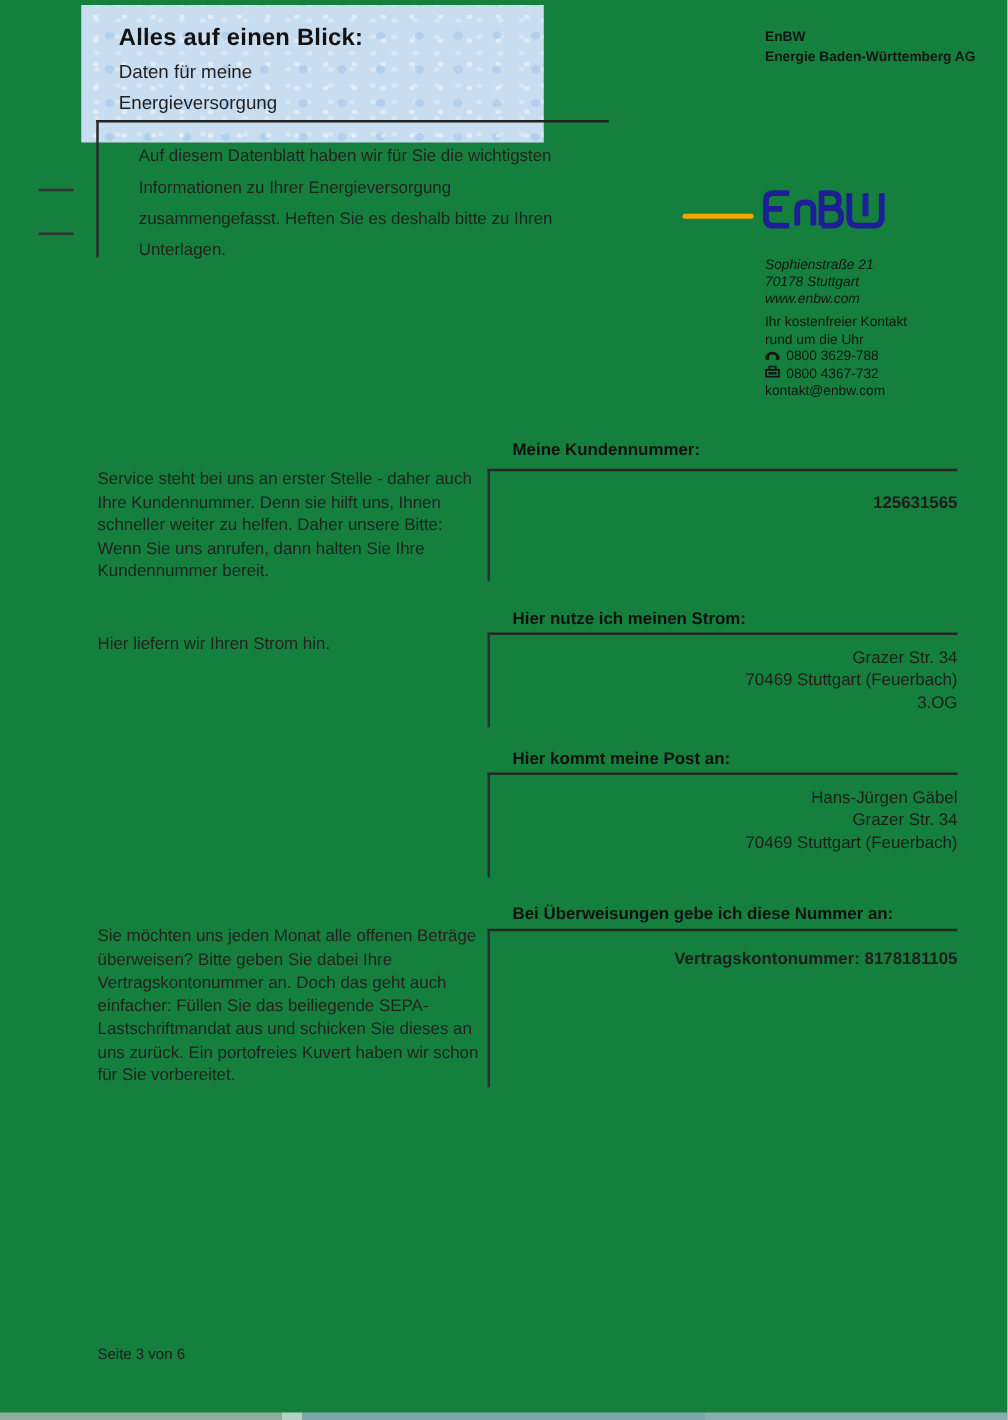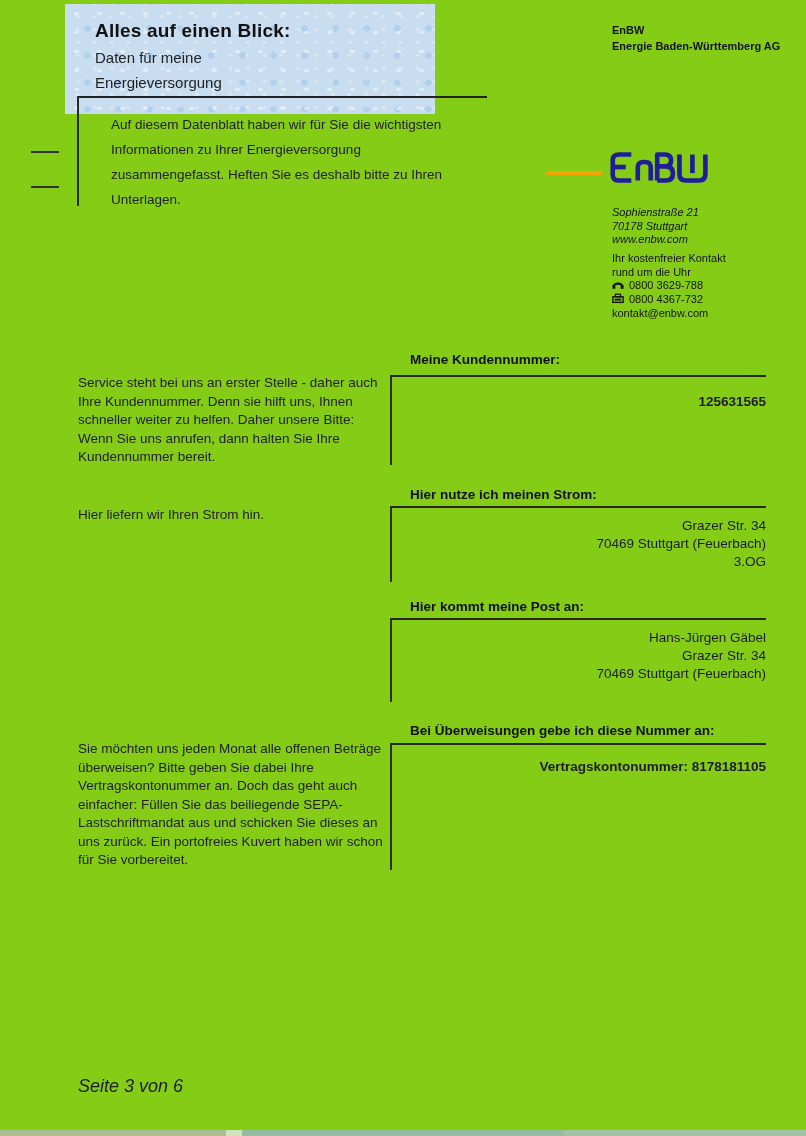--- a/index.html
+++ b/index.html
@@ -1,18 +1,18 @@
 <!DOCTYPE html>
 <html><head>
 <meta charset="utf-8">
 <style>
   * { margin:0; padding:0; box-sizing:border-box; }
   html,body { width:806px; height:1136px; background:#ffffff; }
   body { font-family:"Liberation Sans", sans-serif; color:#1c1c1c; position:relative; overflow:hidden; }
-  .page { position:absolute; inset:0; background:#84cc16; }
+  .page { position:absolute; inset:0; background:#15803d; }
 
   
   .blue-box {
     position:absolute; left:65px; top:4px; width:370px; height:110px;
     background-color:#c9ddf0;
     background-image:
       radial-gradient(rgba(255,255,255,0.45) 14%, transparent 15%),
       radial-gradient(rgba(158,195,231,0.55) 16%, transparent 17%),
       radial-gradient(rgba(255,255,255,0.3) 18%, transparent 19%);
     background-size: 23px 19px, 31px 27px, 17px 13px;
@@ -56,21 +56,21 @@
   .note-3 { top:616px; }
   .head-3 { top:599px; }
   .box-3  { top:618px; height:84px; }
 
   .note-4 { top:740px; }
   .head-4 { top:723px; }
   .box-4  { top:743px; height:127px; }
   .box-4 .inner { padding-top:13px; }
 
   
-  .page-num { position:absolute; left:78px; top:1076px; font-size:18px; color:#1d1d1d;font-style:italic; }
+  .page-num { position:absolute; left:78px; top:1076px; font-size:12px; color:#1d1d1d; }
   .bottom-strip { position:absolute; left:0; bottom:0; width:806px; height:6px;
     background:linear-gradient(to right, #b8babc 0 28%, #e8edf2 28% 30%, #9db4d0 30% 70%, #aebfd6 70% 100%);
     opacity:0.75;
   }
 </style>
 </head>
 <body>
 
 <div class="page">
 

